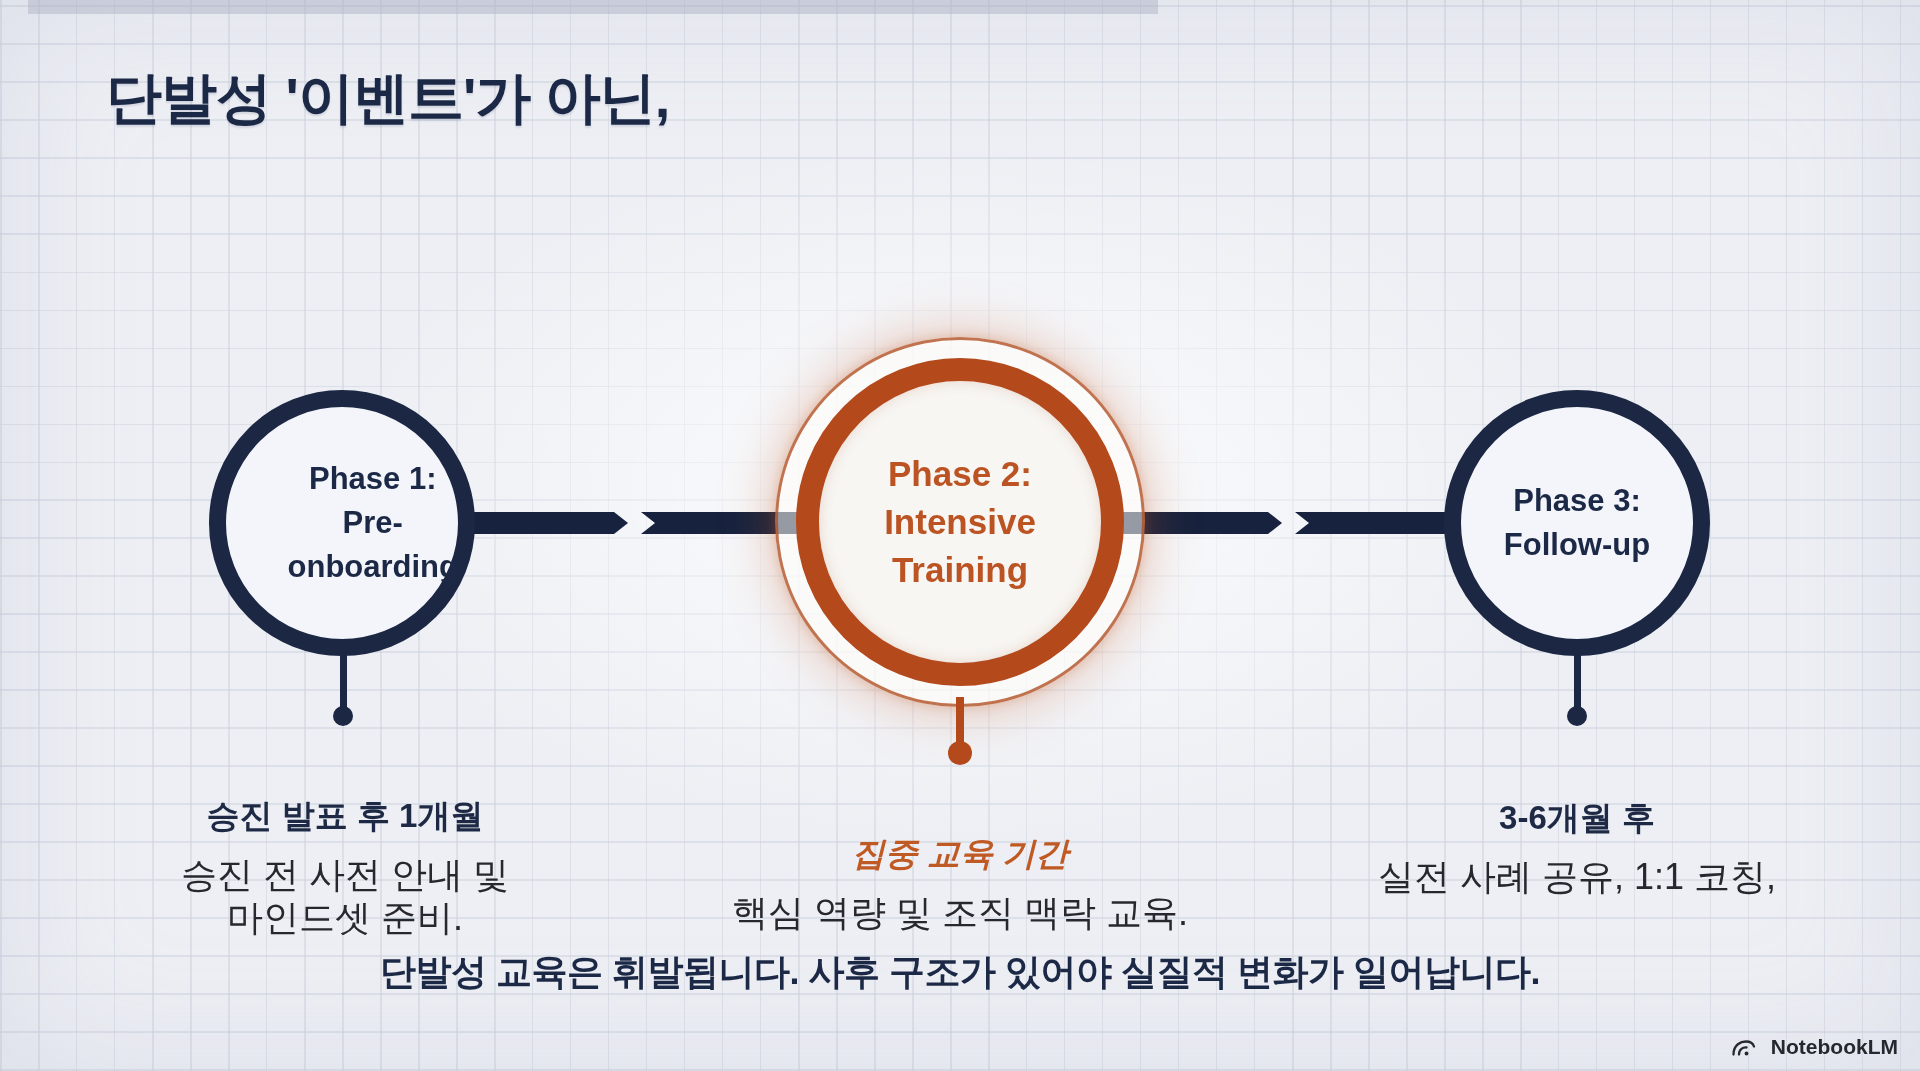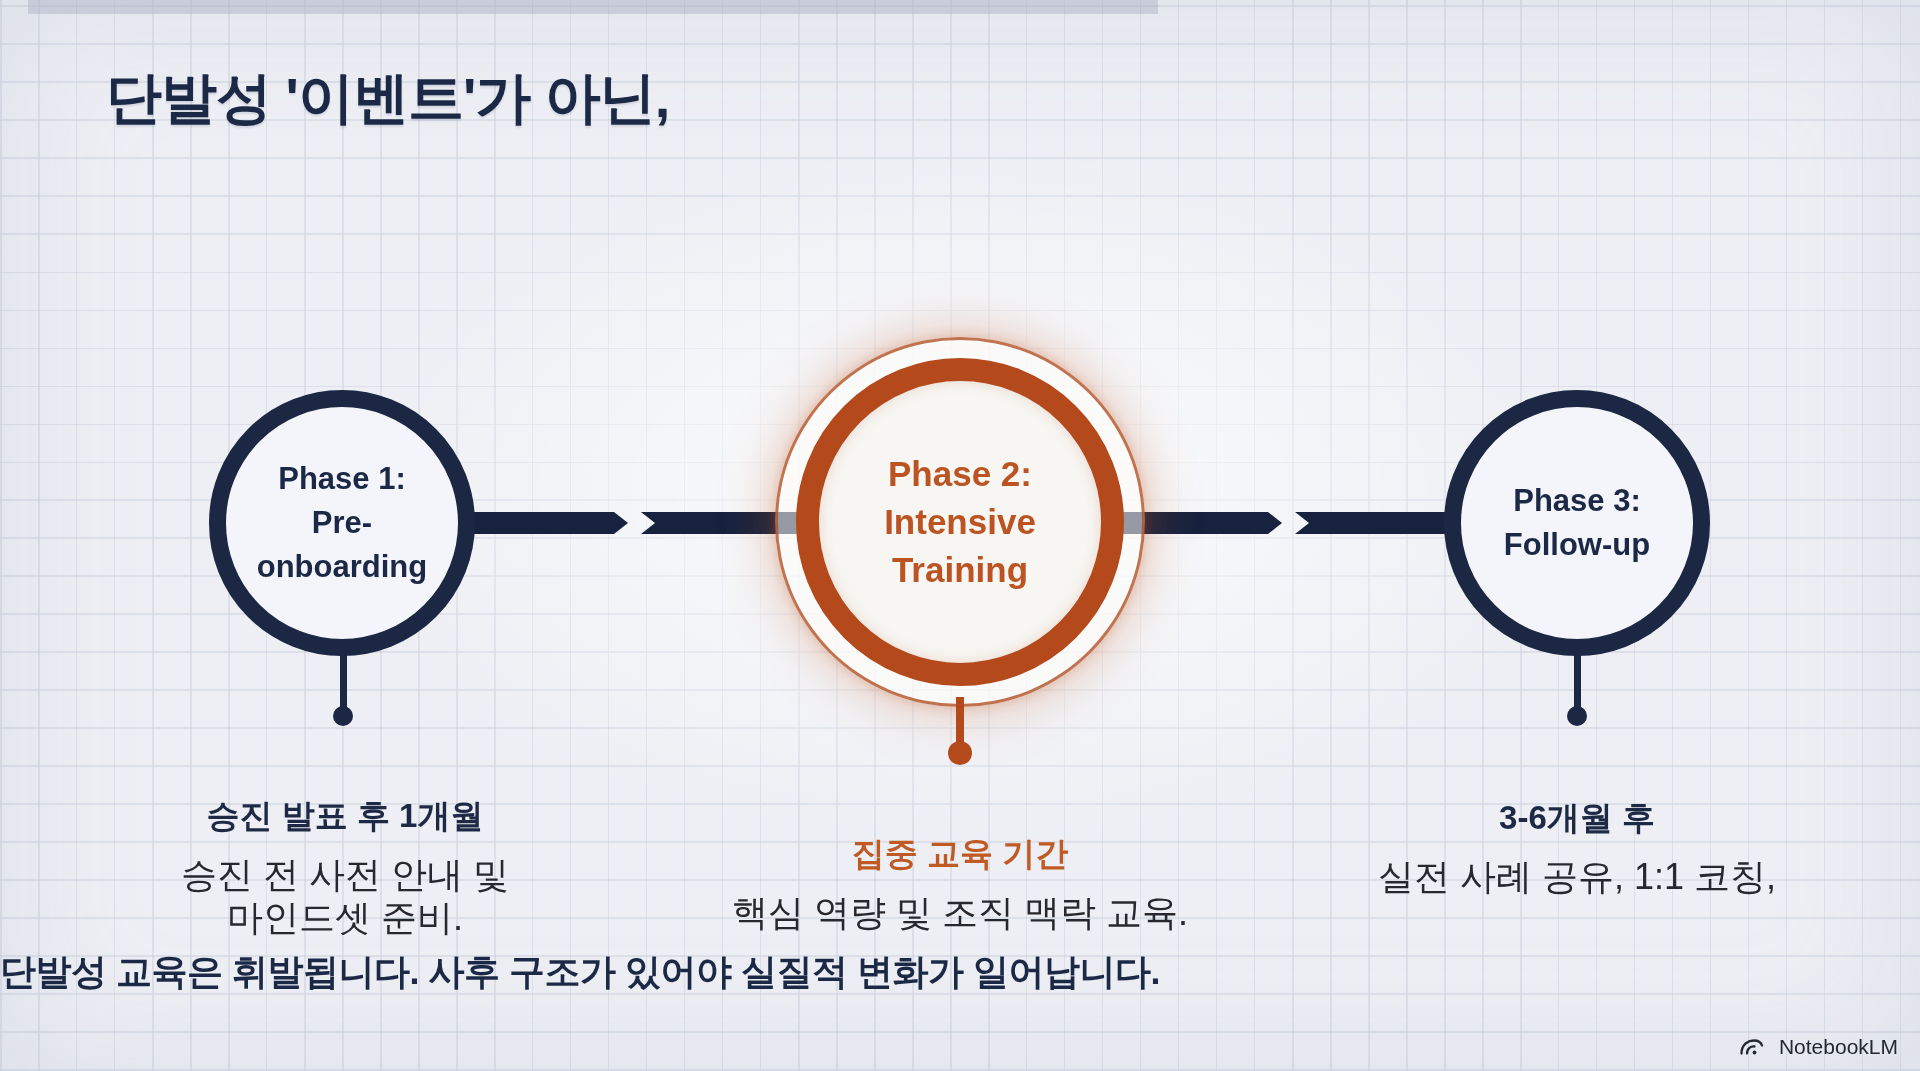--- a/index.html
+++ b/index.html
@@ -16,21 +16,21 @@
   .top-strip{position:absolute;left:28px;top:0;width:1130px;height:14px;
     background:rgba(168,176,194,.45);}
   .page-title{
     position:absolute;left:106px;top:58px;width:1400px;
     font-size:56px;font-weight:900;line-height:1.44;color:#1c2946;
     letter-spacing:-1px;text-shadow:0 2px 2px rgba(25,35,70,.12);
   }
   
   .circle{position:absolute;border-radius:50%;display:flex;align-items:center;justify-content:center;text-align:center;}
   .c-navy{border:17px solid #1b2743;background:#f3f5fa;color:#1c2946;}
-  .c1{left:209px;top:390px;width:232px;height:232px;}
+  .c1{left:209px;top:390px;width:232px;height:232px;justify-content:flex-end;}
   .c3{left:1444px;top:390px;width:232px;height:232px;}
   .c1 .circle-text,.c3 .circle-text{font-size:31px;font-weight:800;line-height:44px;}
   .c2-outer{
     position:absolute;left:775px;top:337px;width:364px;height:364px;border-radius:50%;
     border:3px solid rgba(178,80,36,.8);display:flex;align-items:center;justify-content:center;
     box-shadow:0 0 55px rgba(195,90,40,.38), 0 0 12px rgba(195,90,40,.25);
     background:rgba(255,253,250,.55);
   }
   .c2{
     width:282px;height:282px;border-radius:50%;border:23px solid #b4491c;background:#f7f6f3;
@@ -56,30 +56,30 @@
   .dot{position:absolute;border-radius:50%;}
   .d1{left:333px;top:706px;width:20px;height:20px;background:#1b2743;}
   .d2{left:948px;top:741px;width:24px;height:24px;background:#b4491c;}
   .d3{left:1567px;top:706px;width:20px;height:20px;background:#1b2743;}
   
   .plabel{position:absolute;text-align:center;}
   .pl1{left:75px;top:746px;width:540px;}
   .pl2{left:660px;top:784px;width:600px;}
   .pl3{left:1327px;top:748px;width:500px;}
   .plabel-title{font-size:33px;font-weight:800;color:#1d2945;margin-bottom:14px;margin-top:48px;}
-  .pl2 .plabel-title{color:#c05a24;}
+  .pl2 .plabel-title{color:#c05a24;font-style:italic;}
   .plabel-sub{font-size:36px;font-weight:500;color:#26282e;line-height:43px;}
   
   .footer-statement{
-    position:absolute;left:0;top:948px;width:1920px;text-align:left;
+    position:absolute;left:0;top:948px;width:1920px;text-align:center;
     font-size:36px;font-weight:800;color:#1c2946;letter-spacing:-0.5px;
   }
   
-  .brand{position:absolute;right:22px;bottom:12px;display:flex;align-items:center;gap:14px;
-    color:#24292e;font-size:21px;font-weight:400;}
+  .brand{position:absolute;right:22px;bottom:12px;display:flex;align-items:flex-end;gap:14px;
+    color:#24292e;font-size:21px;font-weight:700;}
   .brand svg{display:block;}
 </style>
 </head>
 <body>
 
 <div class="canvas">
   <div class="top-strip"></div>
 
   <div class="page-title">
     <div>단발성 '이벤트'가 아닌,</div>

